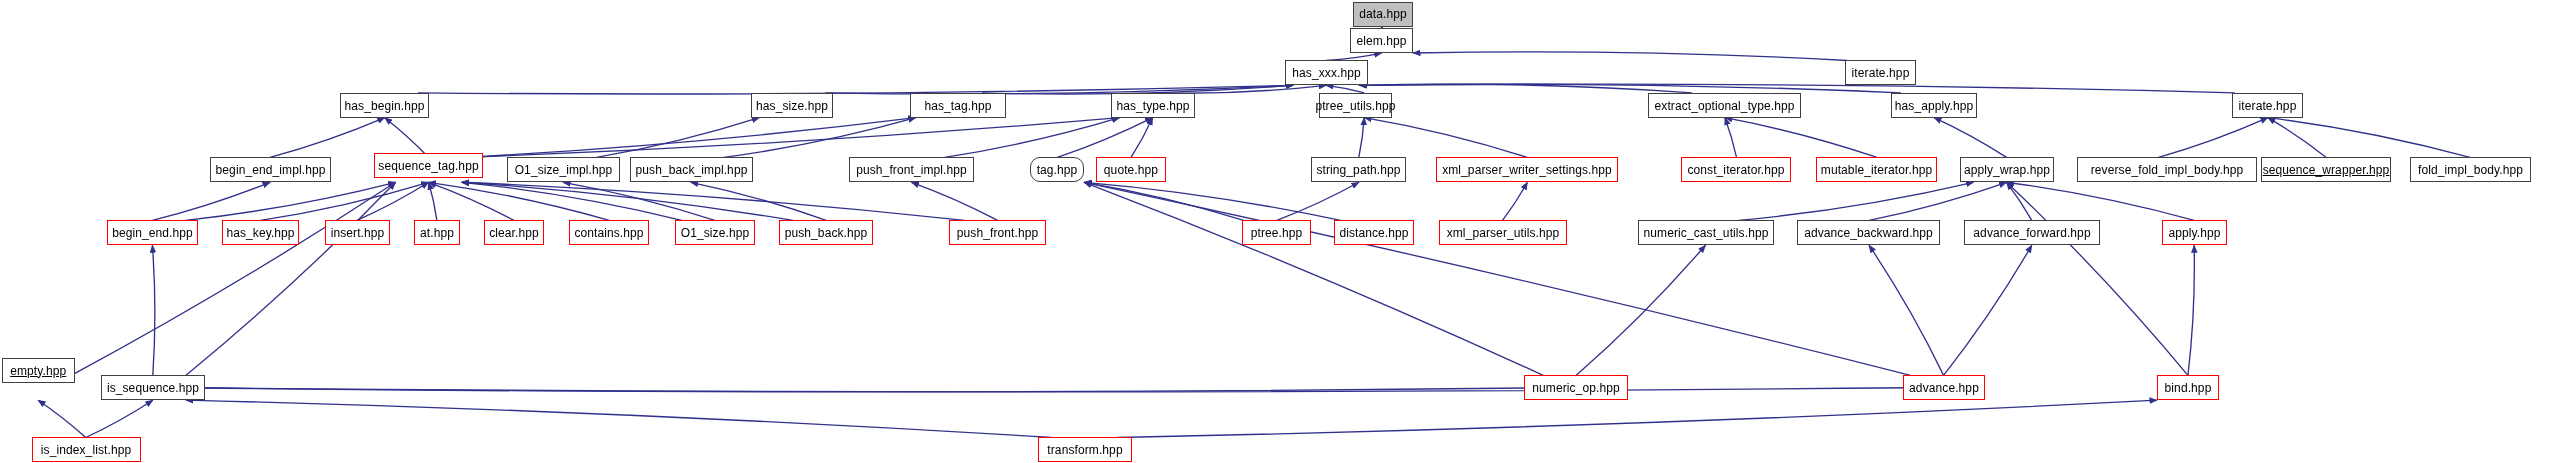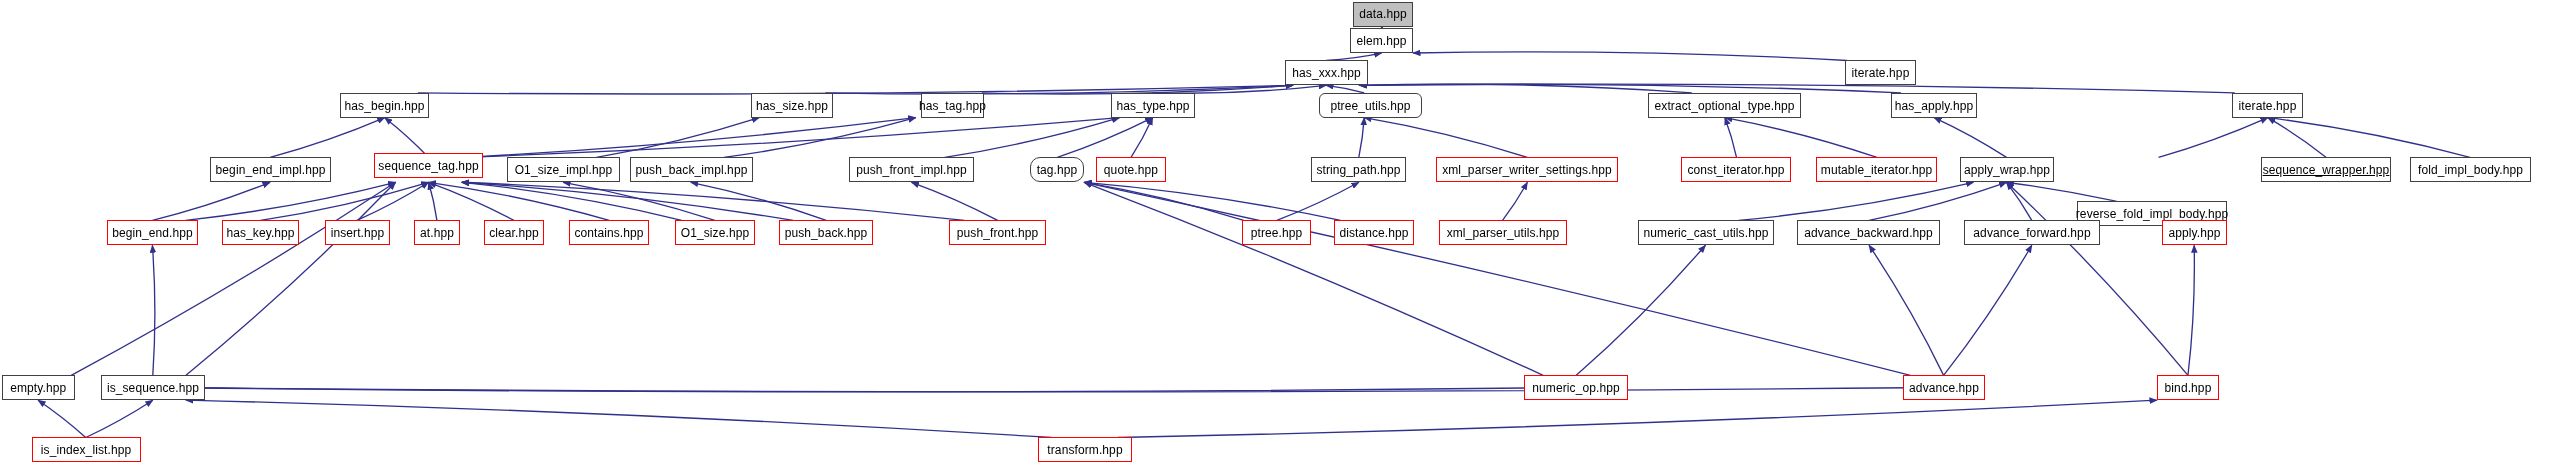--- a/index.html
+++ b/index.html
@@ -113,27 +113,27 @@
       </div>
       <div class="node" style="left: 1845px; top: 60px; width: 71px;">
         <span>iterate.hpp</span>
       </div>
       <div class="node" style="left: 340px; top: 93px; width: 89px;">
         <span>has_begin.hpp</span>
       </div>
       <div class="node" style="left: 751px; top: 93px; width: 82px;">
         <span>has_size.hpp</span>
       </div>
-      <div class="node" style="left: 910px; top: 93px; width: 63px; margin-left: 11px;">
+      <div class="node" style="left: 910px; top: 93px; width: 96px;">
         <span>has_tag.hpp</span>
       </div>
       <div class="node" style="left: 1111px; top: 93px; width: 84px;">
         <span>has_type.hpp</span>
       </div>
-      <div class="node" style="left: 1319px; top: 93px; width: 103px; border-radius: 6px;">
+      <div class="node" style="left: 1319px; top: 93px; width: 73px;">
         <span>ptree_utils.hpp</span>
       </div>
       <div class="node" style="left: 1648px; top: 93px; width: 153px;">
         <span>extract_optional_type.hpp</span>
       </div>
       <div class="node" style="left: 1891px; top: 93px; width: 86px;">
         <span>has_apply.hpp</span>
       </div>
       <div class="node" style="left: 2232px; top: 93px; width: 71px;">
         <span>iterate.hpp</span>
@@ -167,21 +167,21 @@
       </div>
       <div class="node red" style="left: 1681px; top: 157px; width: 110px;">
         <span>const_iterator.hpp</span>
       </div>
       <div class="node red" style="left: 1816px; top: 157px; width: 121px;">
         <span>mutable_iterator.hpp</span>
       </div>
       <div class="node" style="left: 1960px; top: 157px; width: 94px;">
         <span>apply_wrap.hpp</span>
       </div>
-      <div class="node" style="left: 2077px; top: 157px; width: 150px; margin-top: 44px;">
+      <div class="node" style="left: 2077px; top: 157px; width: 180px;">
         <span>reverse_fold_impl_body.hpp</span>
       </div>
       <div class="node" style="left: 2261px; top: 157px; width: 130px; text-decoration: underline;">
         <span>sequence_wrapper.hpp</span>
       </div>
       <div class="node" style="left: 2410px; top: 157px; width: 121px;">
         <span>fold_impl_body.hpp</span>
       </div>
       <div class="node red" style="left: 107px; top: 220px; width: 91px;">
         <span>begin_end.hpp</span>
@@ -224,21 +224,21 @@
       </div>
       <div class="node" style="left: 1797px; top: 220px; width: 143px;">
         <span>advance_backward.hpp</span>
       </div>
       <div class="node" style="left: 1964px; top: 220px; width: 136px;">
         <span>advance_forward.hpp</span>
       </div>
       <div class="node red" style="left: 2162px; top: 220px; width: 65px;">
         <span>apply.hpp</span>
       </div>
-      <div class="node" style="left: 1.7px; top: 375px; width: 73px;">
+      <div class="node" style="left: 1.7px; top: 358px; width: 73px; text-decoration: underline;">
         <span>empty.hpp</span>
       </div>
       <div class="node" style="left: 101px; top: 375px; width: 104px;">
         <span>is_sequence.hpp</span>
       </div>
       <div class="node red" style="left: 1524px; top: 375px; width: 104px;">
         <span>numeric_op.hpp</span>
       </div>
       <div class="node red" style="left: 1903px; top: 375px; width: 82px;">
         <span>advance.hpp</span>

